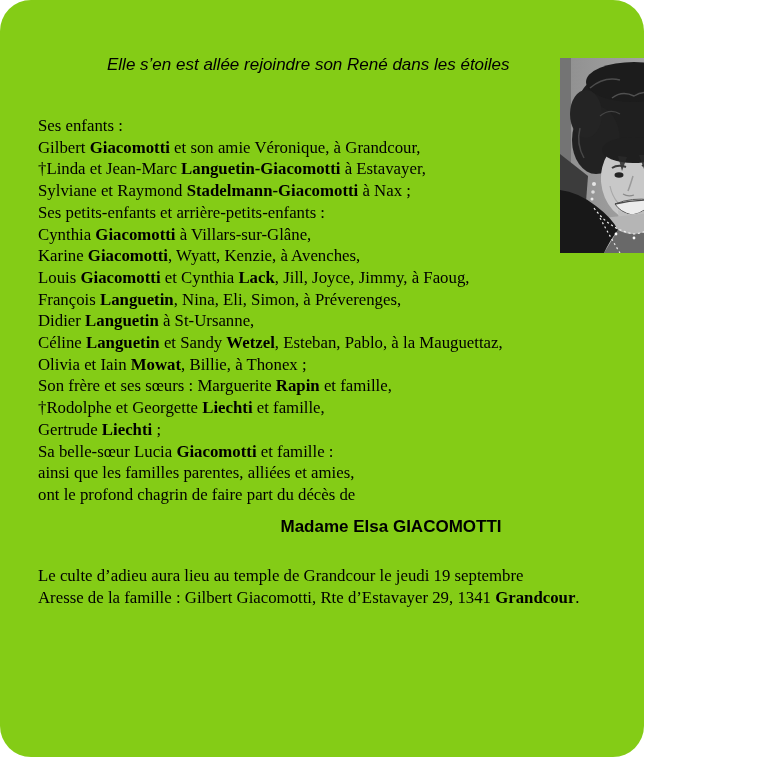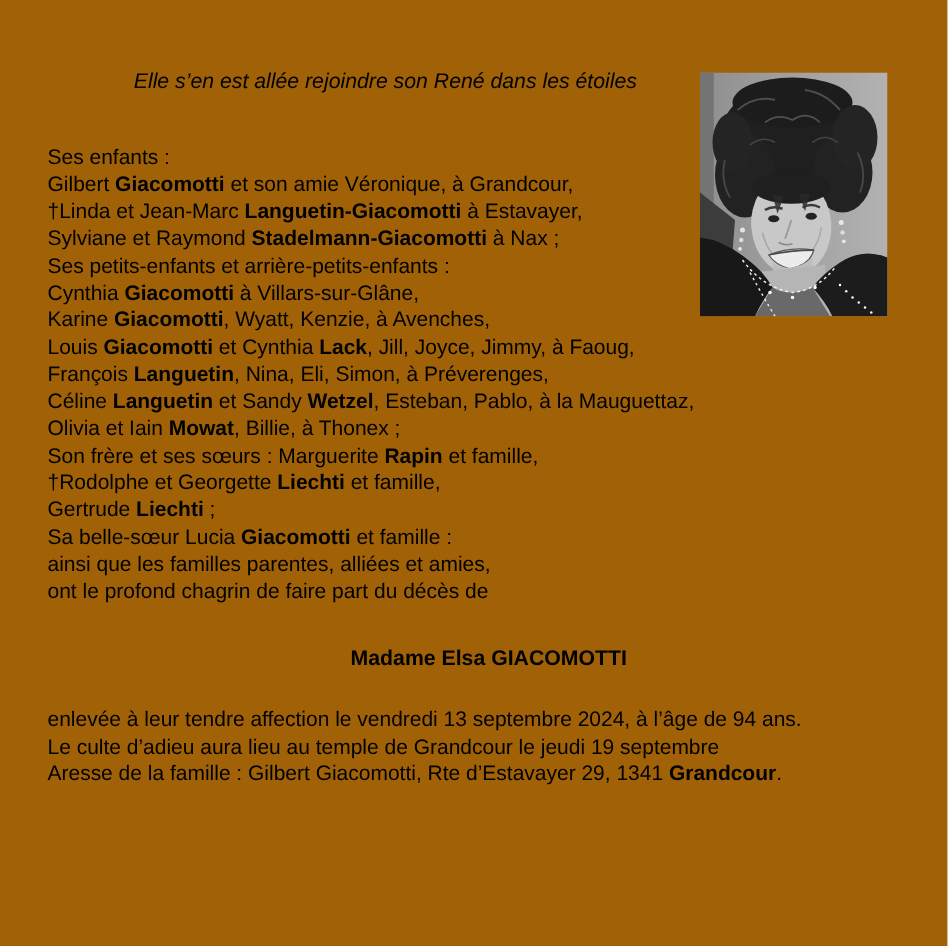--- a/index.html
+++ b/index.html
@@ -1,40 +1,41 @@
 <!DOCTYPE html>
 <html><head>
 <meta charset="utf-8">
 <style>
   html,body{margin:0;padding:0;background:#ffffff;}
   .page{
     position:relative;
-    width:758px;height:757px;
-    background:#a16207;
+    width:644px;height:757px;
+    background:#84cc16;
     color:#000000;
     font-family:"Liberation Sans","DejaVu Sans",sans-serif;
     overflow:hidden;
+    border-radius:31px;
   }
   .epigraph{
     position:absolute;left:107px;top:55px;
     font-size:17px;font-style:italic;white-space:nowrap;
   }
   .photo{
     position:absolute;left:560px;top:58px;width:150px;height:195px;
   }
   .photo svg{display:block;width:150px;height:195px;}
   .family{
     position:absolute;left:38px;top:115px;
     font-size:16.8px;line-height:21.7px;
   }
   .details{
     position:absolute;left:38px;top:565px;
     font-size:16.8px;line-height:21.7px;
   }
-  .line{white-space:nowrap;}
+  .line{white-space:nowrap;font-family:Liberation Serif, serif;}
   .b{font-weight:700;}
   .title{
     position:absolute;left:38px;top:517px;width:706px;
     text-align:center;font-size:17px;font-weight:700;white-space:nowrap;
   }
   .closing{
     position:absolute;left:38px;top:670px;width:706px;
     text-align:center;font-size:16.8px;white-space:nowrap;
   }
 </style>
@@ -131,32 +132,32 @@
   <div class="family">
       <div class="line"><span>Ses enfants :</span></div>
       <div class="line"><span>Gilbert </span><span class="b">Giacomotti</span><span> et son amie Véronique, à Grandcour,</span></div>
       <div class="line"><span>†Linda et Jean-Marc </span><span class="b">Languetin-Giacomotti</span><span> à Estavayer,</span></div>
       <div class="line"><span>Sylviane et Raymond </span><span class="b">Stadelmann-Giacomotti</span><span> à Nax ;</span></div>
       <div class="line"><span>Ses petits-enfants et arrière-petits-enfants :</span></div>
       <div class="line"><span>Cynthia </span><span class="b">Giacomotti</span><span> à Villars-sur-Glâne,</span></div>
       <div class="line"><span>Karine </span><span class="b">Giacomotti</span><span>, Wyatt, Kenzie, à Avenches,</span></div>
       <div class="line"><span>Louis </span><span class="b">Giacomotti</span><span> et Cynthia </span><span class="b">Lack</span><span>, Jill, Joyce, Jimmy, à Faoug,</span></div>
       <div class="line"><span>François </span><span class="b">Languetin</span><span>, Nina, Eli, Simon, à Préverenges,</span></div>
+      <div class="line"><span>Didier </span><span class="b">Languetin</span><span> à St-Ursanne,</span></div>
       <div class="line"><span>Céline </span><span class="b">Languetin</span><span> et Sandy </span><span class="b">Wetzel</span><span>, Esteban, Pablo, à la Mauguettaz,</span></div>
       <div class="line"><span>Olivia et Iain </span><span class="b">Mowat</span><span>, Billie, à Thonex ;</span></div>
       <div class="line"><span>Son frère et ses sœurs : Marguerite </span><span class="b">Rapin</span><span> et famille,</span></div>
       <div class="line"><span>†Rodolphe et Georgette </span><span class="b">Liechti</span><span> et famille,</span></div>
       <div class="line"><span>Gertrude </span><span class="b">Liechti</span><span> ;</span></div>
       <div class="line"><span>Sa belle-sœur Lucia </span><span class="b">Giacomotti</span><span> et famille :</span></div>
       <div class="line"><span>ainsi que les familles parentes, alliées et amies,</span></div>
       <div class="line"><span>ont le profond chagrin de faire part du décès de</span></div>
     </div>
 
   <div class="title">Madame Elsa GIACOMOTTI</div>
 
   <div class="details">
-      <div class="line"><span>enlevée à leur tendre affection le vendredi 13 septembre 2024, à l’âge de 94 ans.</span></div>
       <div class="line"><span>Le culte d’adieu aura lieu au temple de Grandcour le jeudi 19 septembre</span></div>
       <div class="line"><span>Aresse de la famille : Gilbert Giacomotti, Rte d’Estavayer 29, 1341 </span><span class="b">Grandcour</span><span>.</span></div>
     </div>
 
 
 </div>
 
 </body></html>

